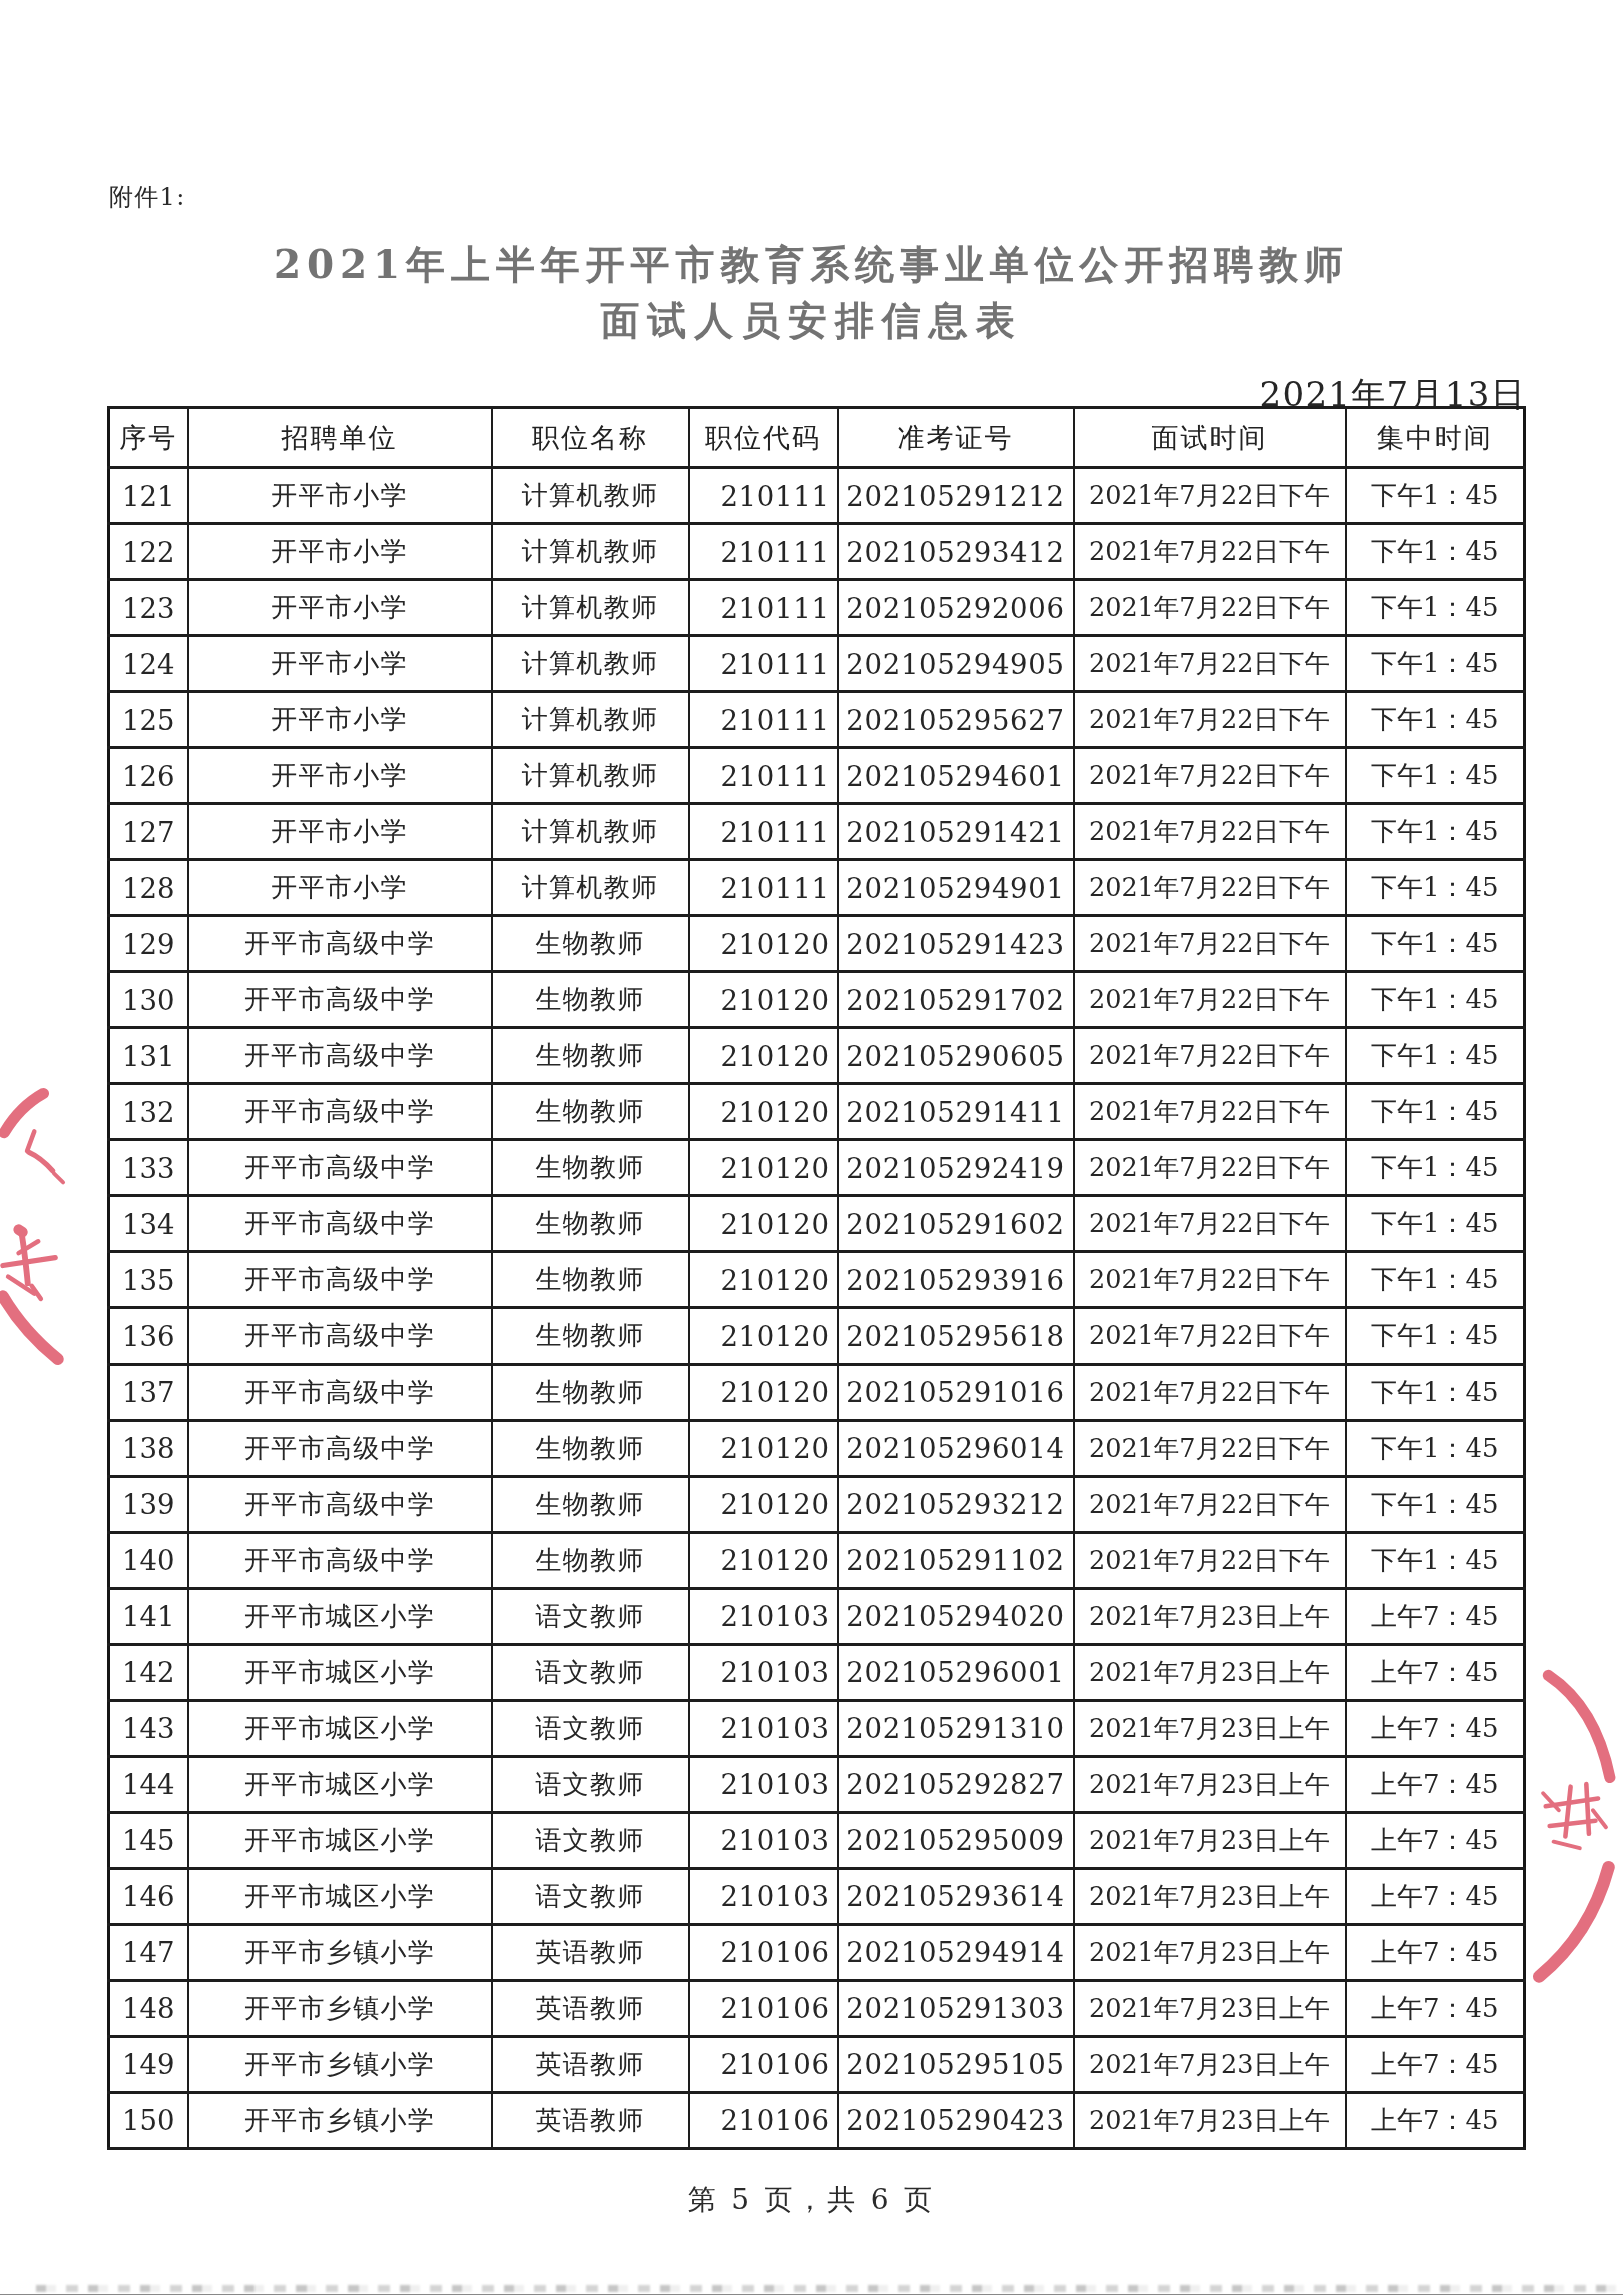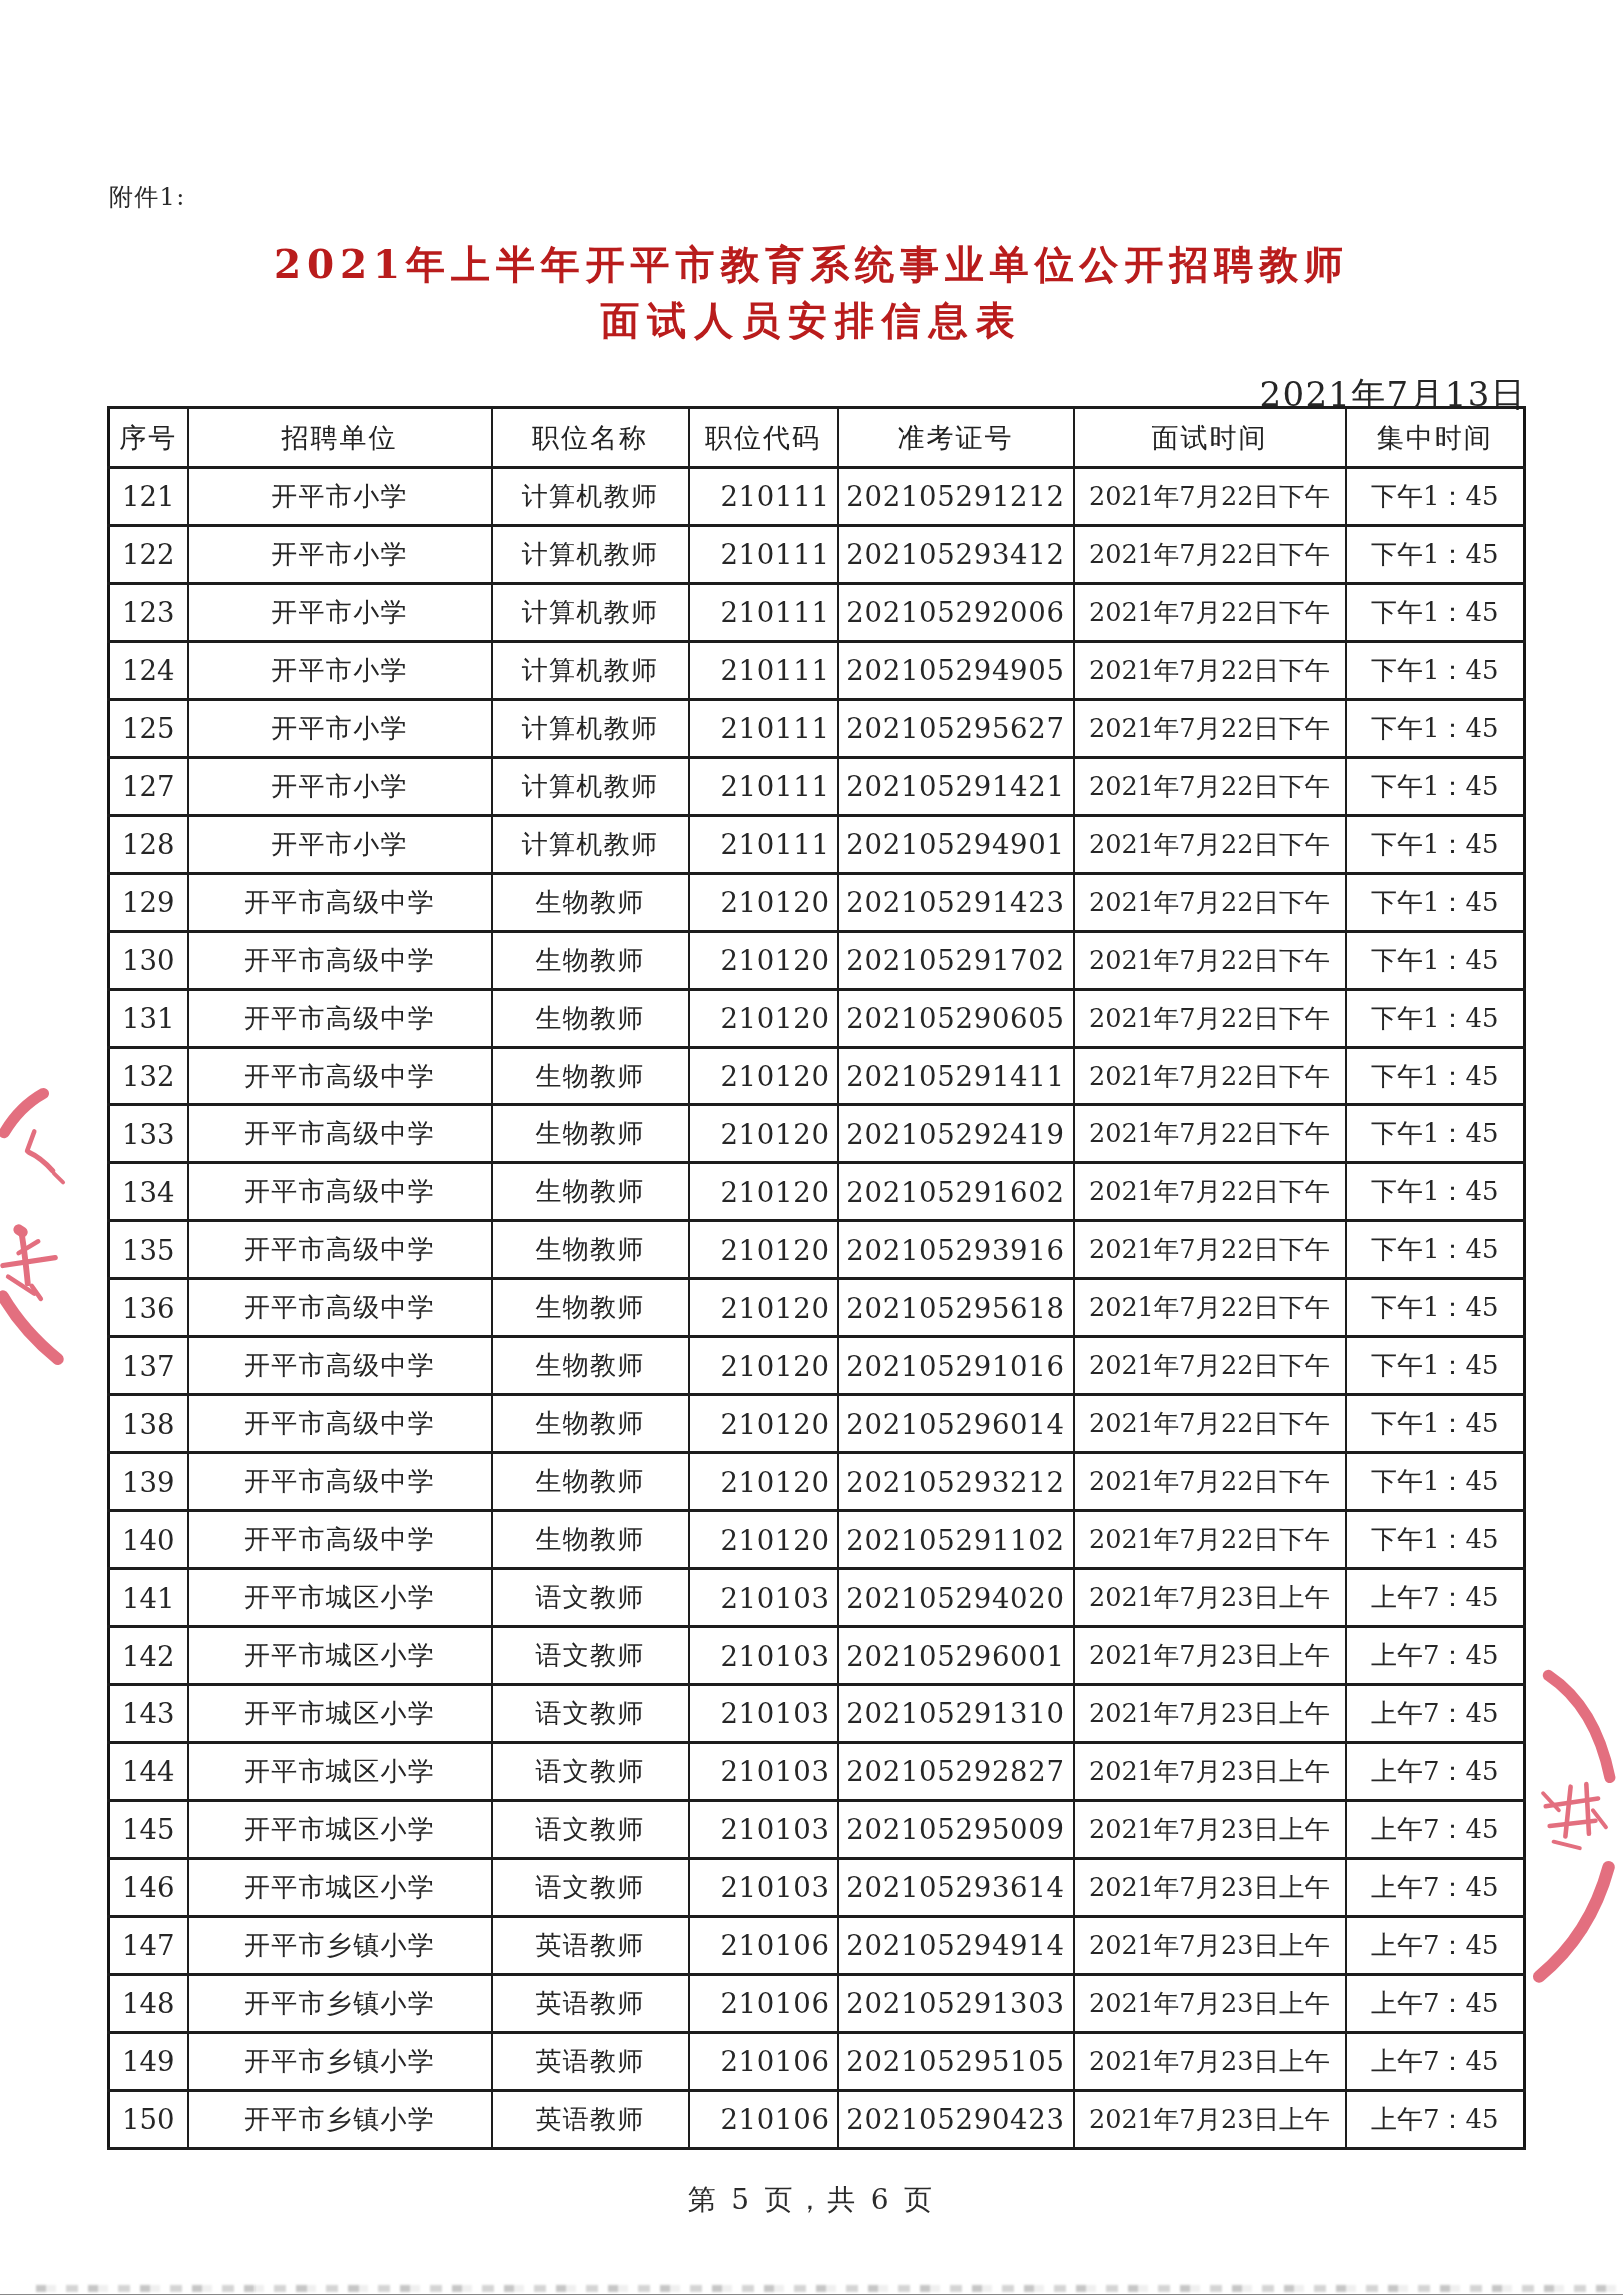--- a/index.html
+++ b/index.html
@@ -11,21 +11,21 @@
     overflow:hidden;
     font-family:"DejaVu Serif","Liberation Serif",serif;
     color:#242424;
   }
   .attachment{
     position:absolute;left:109px;top:181px;
     font-size:24px;letter-spacing:1.3px;color:#2a2a2a;
   }
   .title{
     position:absolute;left:0;width:100%;text-align:center;
-    font-weight:700;color:#b91c1c;font-size:39px;letter-spacing:5.9px;
+    font-weight:700;color:#737373;font-size:39px;letter-spacing:5.9px;
     line-height:1.0;white-space:nowrap;
   }
   .title.l1{top:245px;}
   .title.l2{top:301px;letter-spacing:7.9px;}
   .issue-date{
     position:absolute;top:372px;right:97px;
     font-size:34px;letter-spacing:1.3px;color:#262626;
   }
   table.sched{
     position:absolute;left:107px;top:406px;
@@ -141,20 +141,29 @@
         <tr>
           <td class="c-no">125</td>
           <td class="c-unit">开平市小学</td>
           <td class="c-position">计算机教师</td>
           <td class="c-code">210111</td>
           <td class="c-ticket">202105295627</td>
           <td class="c-interview-time">2021年7月22日下午</td>
           <td class="c-assembly-time">下午1：45</td>
         </tr>
         <tr>
+          <td class="c-no">126</td>
+          <td class="c-unit">开平市小学</td>
+          <td class="c-position">计算机教师</td>
+          <td class="c-code">210111</td>
+          <td class="c-ticket">202105294601</td>
+          <td class="c-interview-time">2021年7月22日下午</td>
+          <td class="c-assembly-time">下午1：45</td>
+        </tr>
+        <tr>
           <td class="c-no">127</td>
           <td class="c-unit">开平市小学</td>
           <td class="c-position">计算机教师</td>
           <td class="c-code">210111</td>
           <td class="c-ticket">202105291421</td>
           <td class="c-interview-time">2021年7月22日下午</td>
           <td class="c-assembly-time">下午1：45</td>
         </tr>
         <tr>
           <td class="c-no">128</td>

